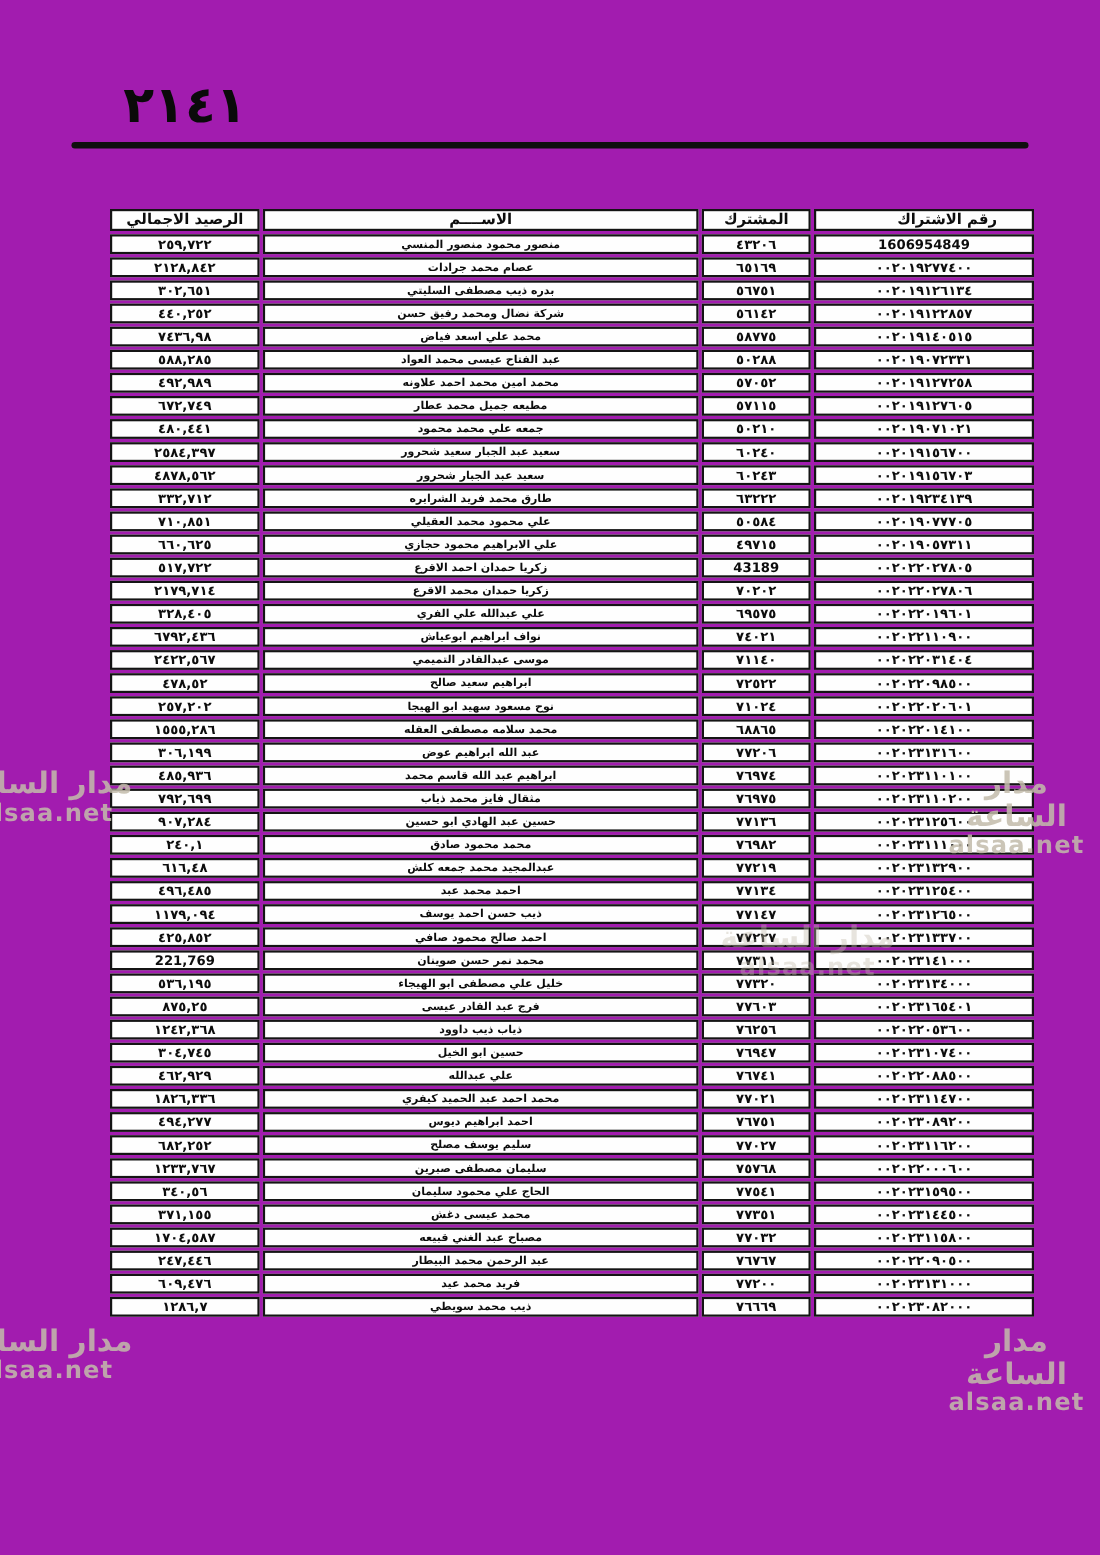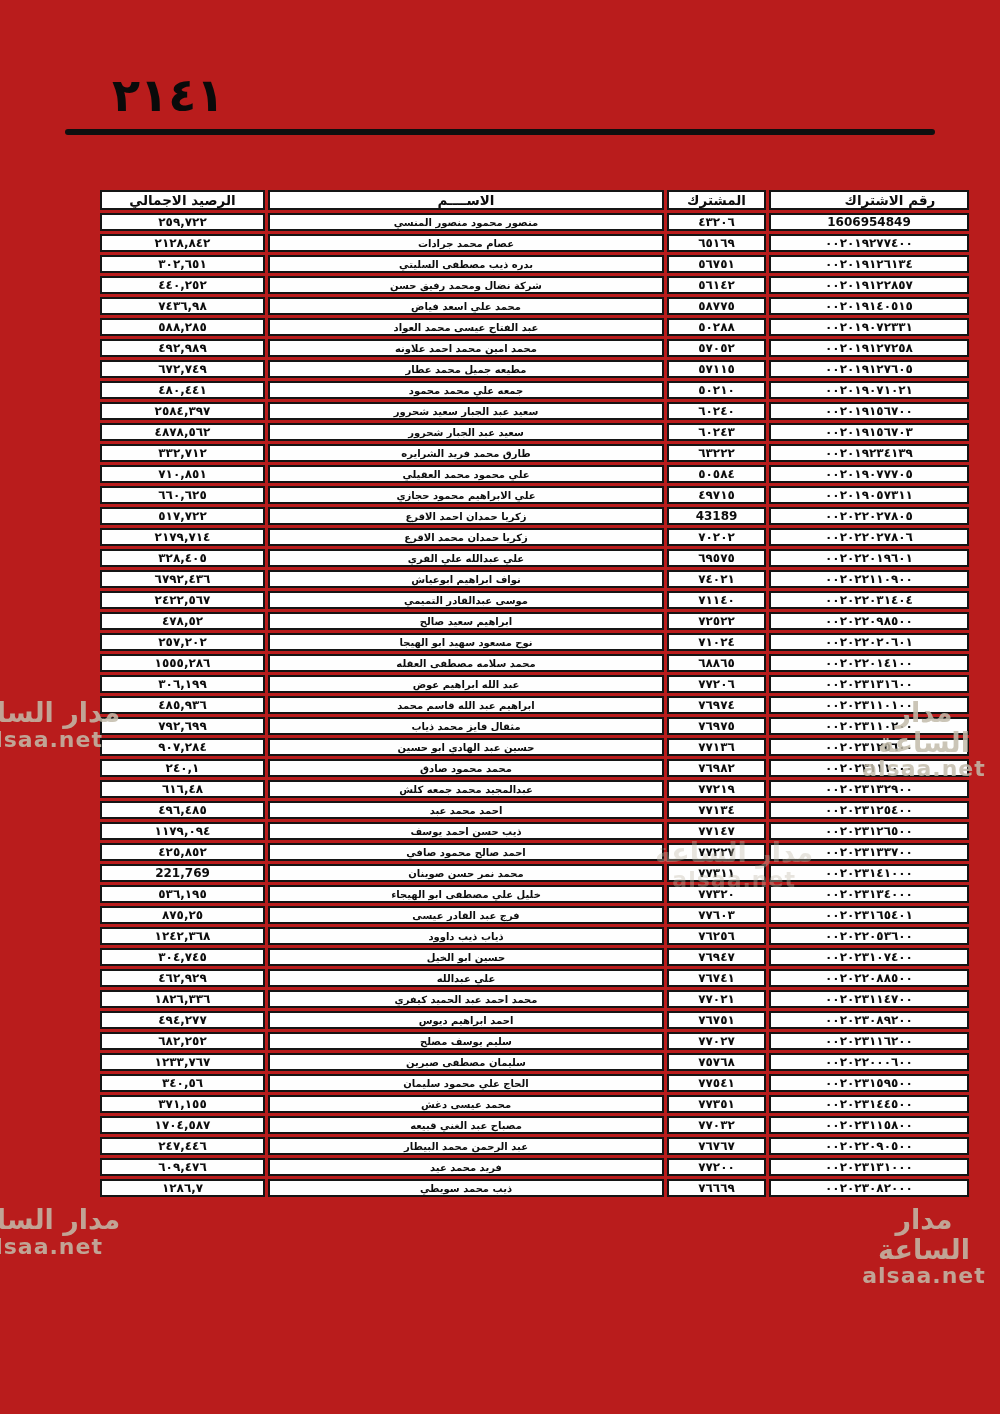--- a/index.html
+++ b/index.html
@@ -2,21 +2,21 @@
 <html lang="ar"><head>
 <meta charset="utf-8">
 <style>
   html,body{margin:0;padding:0;}
   body{
     width:1000px;height:1414px;
     background:#ffffff;
     font-family:"DejaVu Sans","Liberation Sans",sans-serif;
     overflow:hidden;
   }
-  .page{position:relative;width:1000px;height:1414px;background:#b91c1c;}
+  .page{position:relative;width:1000px;height:1414px;background:#a21caf;}
 
   
   .page-number{
     position:absolute;top:68px;left:112px;
     font-size:46px;font-weight:bold;color:#0a0a0a;
     direction:rtl;letter-spacing:2px;
   }
   .header-rule{
     position:absolute;top:129px;left:65px;width:870px;height:6px;
     background:#0f0f0f;border-radius:3px;z-index:1;
@@ -52,21 +52,21 @@
     text-align:center;vertical-align:middle;
     height:16px;padding:0 3px;
     font-weight:bold;color:#0d0d0d;
     white-space:nowrap;overflow:hidden;
   }
   .tbl th{font-size:13.5px;height:18px;}
   td.c-sub,td.c-mem{font-size:12px;}
   td.c-name{font-size:10px;}
   td.c-bal{font-size:12px;}
   th.c-sub{width:200px;padding-left:45px;} th.c-mem{width:99px;}
-  th.c-name{width:396px;margin-left:25px;} th.c-bal{width:165px;margin-top:39px;}
+  th.c-name{width:396px;margin-left:25px;} th.c-bal{width:136px;margin-top:39px;}
 </style>
 </head>
 <body>
 
 <div class="page">
 
   <div class="page-number">٢١٤١</div>
 
   <div class="header-rule"></div>
 

